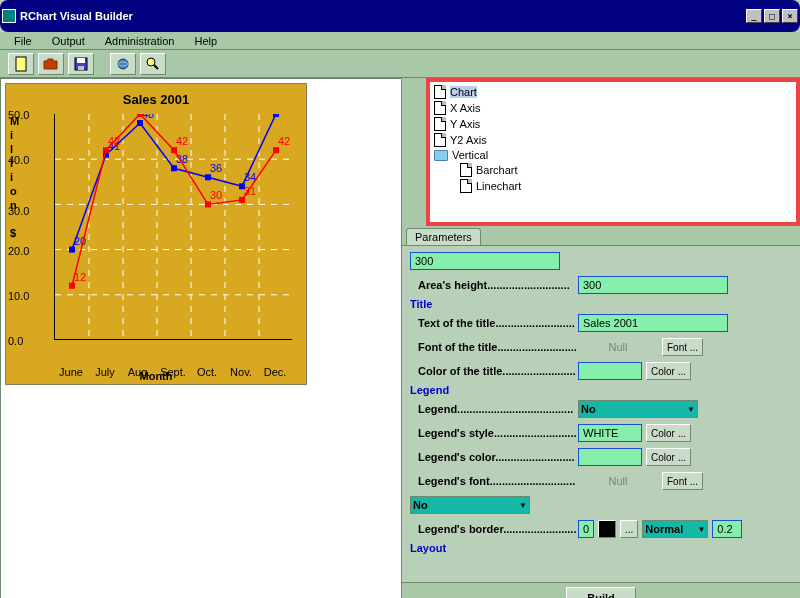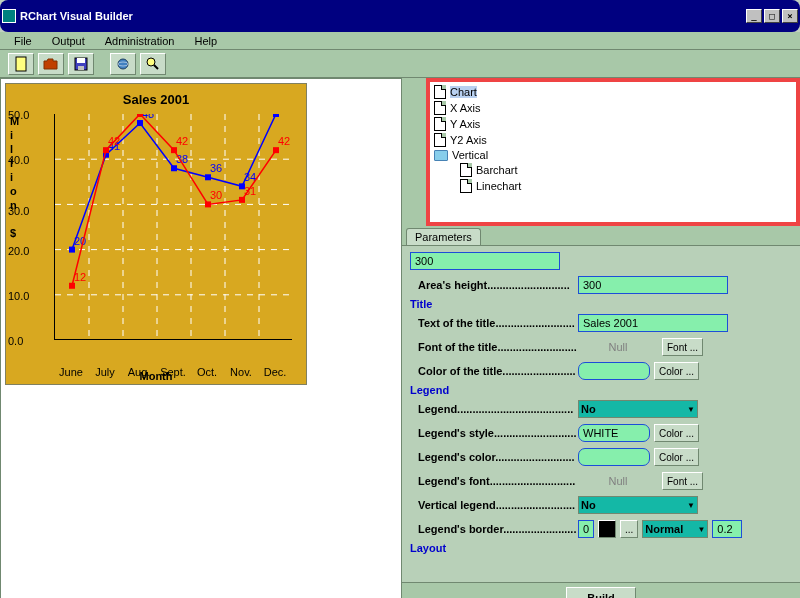--- a/index.html
+++ b/index.html
@@ -42,21 +42,21 @@
 
 .tabheader { height: 20px; display: flex; align-items: flex-end; padding-left: 4px; border-bottom: 1px solid #708870; }
 .tab { background: #c8dcc8; border: 1px solid #708870; border-bottom: none; padding: 2px 8px; border-radius: 3px 3px 0 0; font-weight: normal; }
 
 .paramarea { flex: 1; overflow-y: scroll; background: #b8d0b8; padding: 4px 8px; }
 .paramrow { display: flex; align-items: center; height: 22px; margin-bottom: 2px; }
 .paramlabel { width: 168px; font-weight: bold; overflow: hidden; white-space: nowrap; }
 .paramlabel.sub { padding-left: 8px; }
 .section { color: #0000cd; font-weight: bold; margin: 2px 0; }
 .txtinput { background: #86efac; border: 1px solid #1d4ed8; height: 18px; padding: 0 4px; width: 150px; }
-.txtinput.small { width: 72px; border-radius: 7px; }
+.txtinput.small { width: 64px; }
 .txtinput.tiny { width: 16px; }
 .selectbox { background: #14b8a6; border: 1px solid #708870; height: 18px; width: 120px; padding: 0 2px; display: flex; align-items: center; justify-content: space-between; font-weight: bold; }
 .selectbox .arrow { font-size: 8px; }
 .smallbtn { background: #c8dcc8; border: 1px solid #fff; border-right-color: #708870; border-bottom-color: #708870; height: 18px; padding: 0 4px; margin-left: 4px; font-size: 10px; display: flex; align-items: center; }
 .nulltxt { color: #808080; width: 80px; text-align: center; }
 
 .buildbar { height: 30px; display: flex; align-items: center; justify-content: center; border-top: 1px solid #708870; }
 .buildbtn { background: #c8dcc8; border: 1px solid #fff; border-right-color: #708870; border-bottom-color: #708870; padding: 4px 20px; font-weight: bold; }
 
 svg.chartsvg { position: absolute; left: 0; top: 0; }
@@ -269,21 +269,20 @@
         <div class="paramlabel sub">Legend's color..........................</div>
         <input class="txtinput small" style="">
         <div class="smallbtn">Color ...</div>
       </div>
       <div class="paramrow">
         <div class="paramlabel sub">Legend's font............................</div>
         <div class="nulltxt">Null</div>
         <div class="smallbtn">Font ...</div>
       </div>
       <div class="paramrow">
-        <div class="paramlabel sub">Vertical legend..........................</div>
         <div class="selectbox">
             <span>No</span>
             <span class="arrow">▼</span>
           </div>
       </div>
       <div class="paramrow">
         <div class="paramlabel sub">Legend's border........................</div>
         <input class="txtinput tiny" value="0x0" style="">
         <div class="smallbtn" style="background:#000;color:#000;width:18px">&nbsp;</div>
         <div class="smallbtn">...</div>

